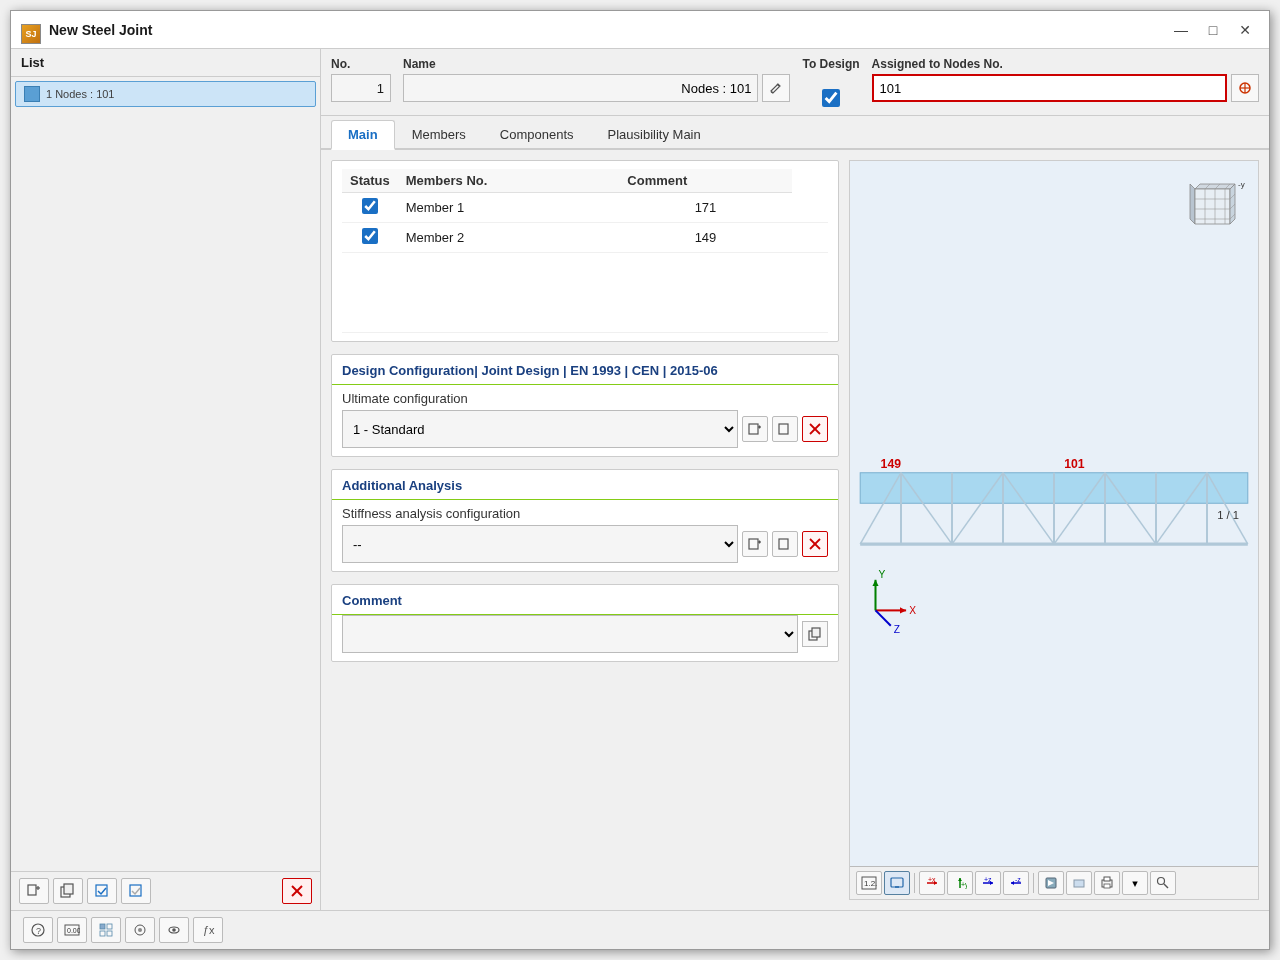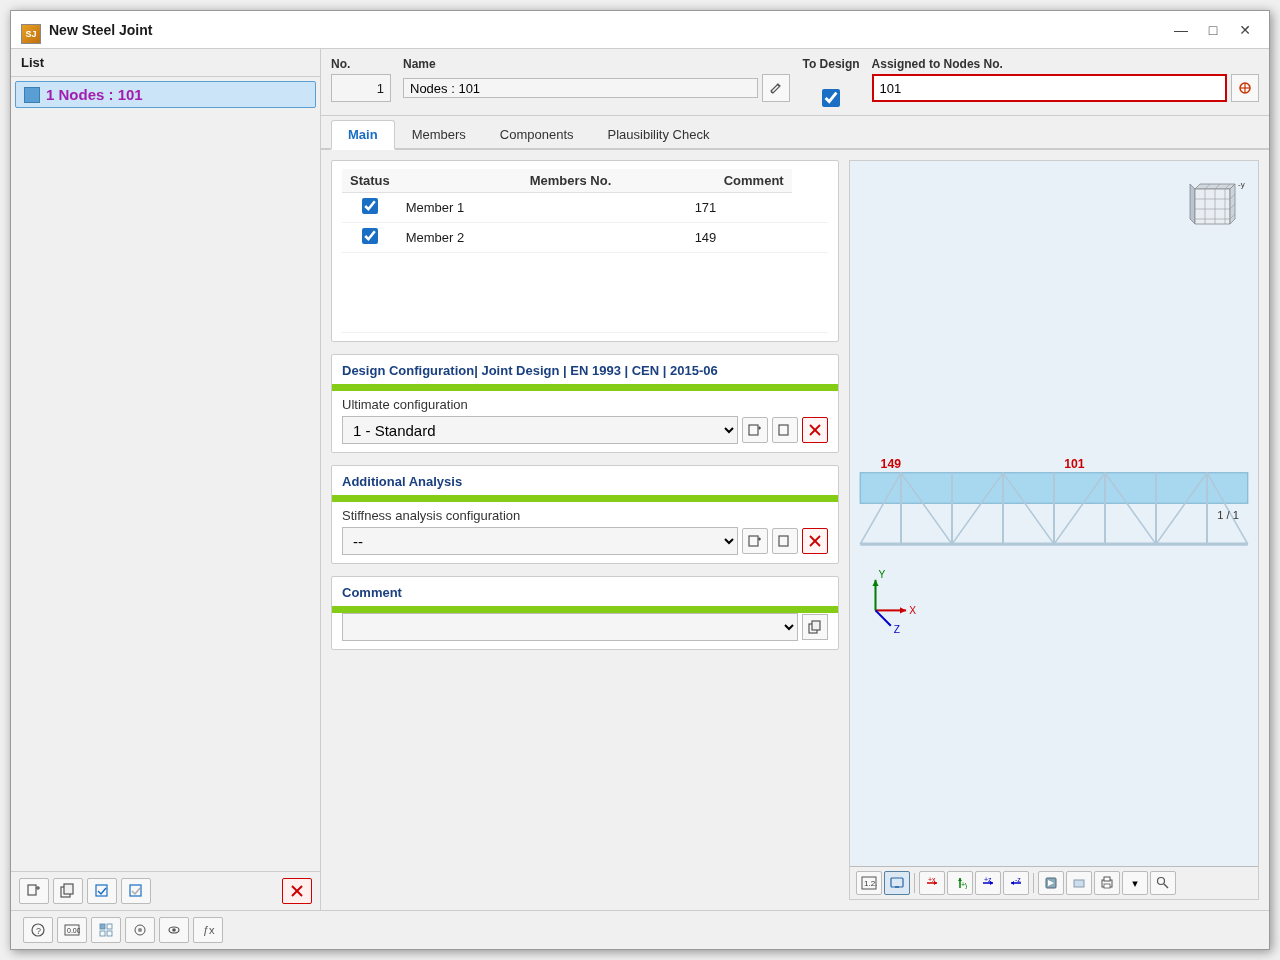--- a/index.html
+++ b/index.html
@@ -116,23 +116,22 @@
     }
     .list-item-icon {
       width: 16px;
       height: 16px;
       background: #5a9fd4;
       border: 1px solid #3a7fb4;
       display: inline-block;
       flex-shrink: 0;
     }
     .list-item-label {
-      font-size: 15px;
-      color: #a21caf;
-      font-weight: bold;
+      font-size: 11px;
+      color: #404040;
     }
     .list-footer {
       display: flex;
       align-items: center;
       padding: 6px 8px;
       gap: 4px;
       border-top: 1px solid #ccc;
       background: #f0f0f0;
     }
     .icon-btn {
@@ -192,21 +191,22 @@
       display: flex;
       gap: 4px;
       align-items: center;
     }
     .field-name-input {
       flex: 1;
       border: 1px solid #bbb;
       background: #f5f5f5;
       padding: 3px 6px;
       font-size: 13px;
-      height: 20px;
+      height: 28px;
+      text-align: right;
     }
     .edit-btn {
       width: 28px;
       height: 28px;
       border: 1px solid #bbb;
       background: #f8f8f8;
       cursor: pointer;
       display: flex;
       align-items: center;
       justify-content: center;
@@ -333,21 +333,21 @@
       padding: 8px 10px;
     }
 
     
     .members-table {
       width: 100%;
       border-collapse: collapse;
       font-size: 13px;
     }
     .members-table th {
-      text-align: right;
+      text-align: left;
       padding: 4px 8px;
       color: #333;
       font-weight: 600;
       border-bottom: 1px solid #e0e0e0;
       background: #f8f8f8;
     }
     .members-table td {
       padding: 5px 8px;
       border-bottom: 1px solid #f0f0f0;
       color: #1a1a1a;
@@ -362,40 +362,40 @@
     .member-rows-spacer {
       height: 80px;
     }
 
     
     .config-title {
       font-size: 13px;
       font-weight: 700;
       color: #1a4080;
       padding: 8px 10px 6px 10px;
-      border-bottom: 7px solid #84cc16;
+      border-bottom: 1px solid #84cc16;
     }
     .config-label {
       font-size: 13px;
       color: #333;
       padding: 6px 10px 4px 10px;
     }
     .dropdown-row {
       display: flex;
       align-items: center;
       gap: 4px;
       padding: 0 10px 8px 10px;
     }
     .dropdown-select {
       flex: 1;
-      height: 28px;
+      height: 38px;
       border: 1px solid #bbb;
       background: #f5f5f5;
       padding: 0 6px;
-      font-size: 15px;
+      font-size: 13px;
       cursor: pointer;
     }
     .config-icon-btn {
       width: 26px;
       height: 26px;
       border: 1px solid #bbb;
       background: #f8f8f8;
       cursor: pointer;
       display: flex;
       align-items: center;
@@ -607,21 +607,21 @@
                 </svg>
             </button>
           </div>
         </div>
       </div>
 
       <div class="tabs-row">
         <div class="tab active">Main</div>
         <div class="tab">Members</div>
         <div class="tab">Components</div>
-        <div class="tab">Plausibility Check</div>
+        <div class="tab">Plausibility Main</div>
       </div>
 
       <div class="content-area">
 
         <div class="content-left">
 
           <div class="section-box">
             <div class="section-content">
               <table class="members-table">
                 <thead>

